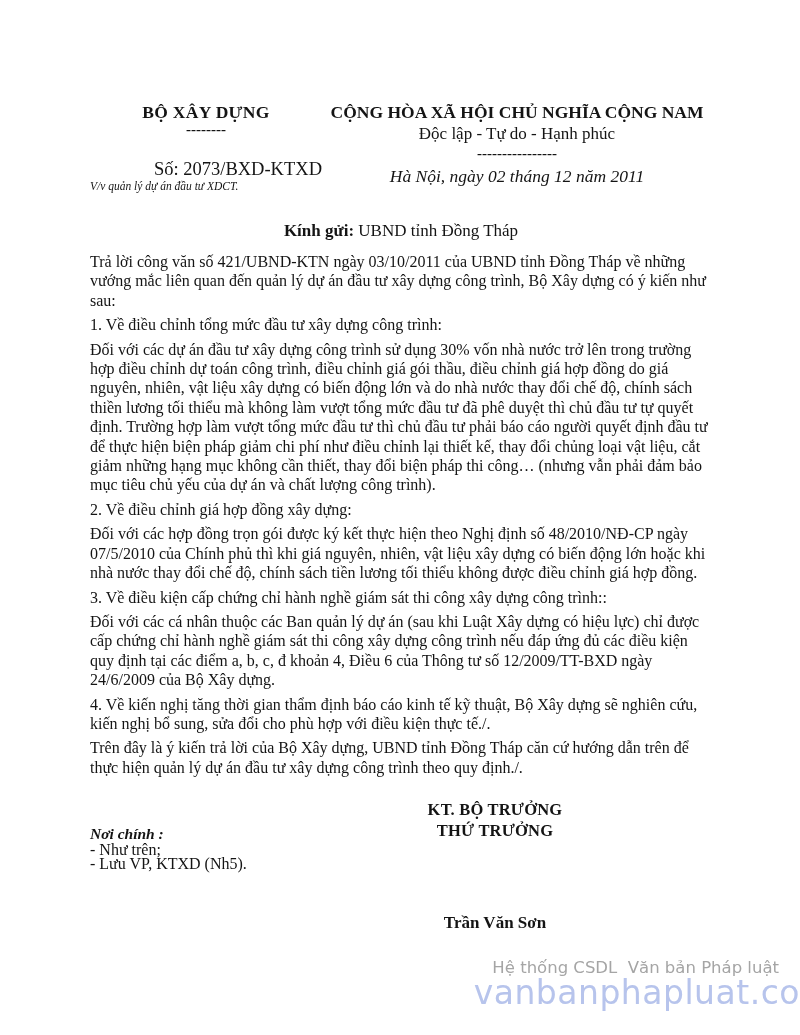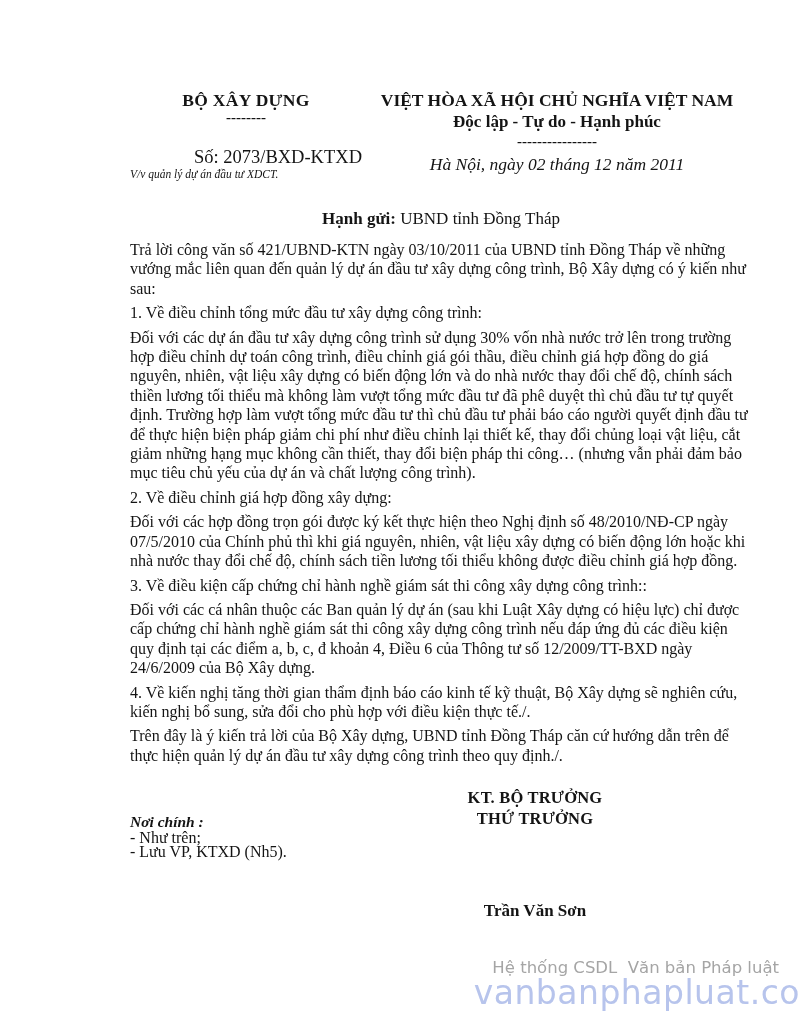--- a/index.html
+++ b/index.html
@@ -11,23 +11,22 @@
     height: 1035px;
     margin: 0 auto;
     background: #ffffff;
     overflow: hidden;
     font-family: "Liberation Serif", "DejaVu Serif", serif;
     color: #141414;
   }
   .doc {
     position: absolute;
     left: 90px;
-    top: 90px;
+    top: 102px;
     width: 622px;
-    margin-left: 40px;
   }
   
   .header-row { display: flex; }
   .header-left { width: 232px; text-align: center; }
   .header-right { width: 390px; text-align: center; }
   .org-name {
     font-weight: bold;
     font-size: 17.5px;
     line-height: 21px;
     letter-spacing: 0.3px;
@@ -46,21 +45,21 @@
     font-style: italic;
     font-size: 11.5px;
     line-height: 13px;
   }
   .motto1 {
     font-weight: bold;
     font-size: 17.5px;
     line-height: 21px;
     white-space: nowrap;
   }
-  .motto2 { font-weight: bold; font-size: 17px; line-height: 22px; text-align: center; }
+  .motto2 { font-weight: normal; font-size: 17px; line-height: 22px; text-align: center; }
   .motto-divider { font-weight: bold; font-size: 15px; line-height: 16px; }
   .place-date {
     margin-top: 5px;
     font-style: italic;
     font-size: 17.5px;
     line-height: 21px;
     white-space: nowrap;
   }
   
   .recipient-line {
@@ -119,29 +118,29 @@
   <div class="doc">
 
     <div class="header-row">
       <div class="header-left">
         <div class="org-name">BỘ XÂY DỰNG</div>
         <div class="org-divider">--------</div>
         <div class="doc-number">Số: 2073/BXD-KTXD</div>
         <div class="doc-subject">V/v quản lý dự án đầu tư XDCT.</div>
       </div>
       <div class="header-right">
-        <div class="motto1">VIỆT HÒA XÃ HỘI CHỦ NGHĨA VIỆT NAM</div>
+        <div class="motto1">CỘNG HÒA XÃ HỘI CHỦ NGHĨA CỘNG NAM</div>
         <div class="motto2">Độc lập - Tự do - Hạnh phúc</div>
         <div class="motto-divider">----------------</div>
         <div class="place-date">Hà Nội, ngày 02 tháng 12 năm 2011</div>
       </div>
     </div>
 
     <div class="recipient-line">
-      <span class="recipient-label">Hạnh gửi:</span>
+      <span class="recipient-label">Kính gửi:</span>
       <span class="recipient-value">UBND tỉnh Đồng Tháp</span>
     </div>
 
     <div class="body-text">
       <p>Trả lời công văn số 421/UBND-KTN ngày 03/10/2011 của UBND tỉnh Đồng Tháp về những vướng mắc liên quan đến quản lý dự án đầu tư xây dựng công trình, Bộ Xây dựng có ý kiến như sau:</p>
       <p>1. Về điều chỉnh tổng mức đầu tư xây dựng công trình:</p>
       <p>Đối với các dự án đầu tư xây dựng công trình sử dụng 30% vốn nhà nước trở lên trong trường hợp điều chỉnh dự toán công trình, điều chỉnh giá gói thầu, điều chỉnh giá hợp đồng do giá nguyên, nhiên, vật liệu xây dựng có biến động lớn và do nhà nước thay đổi chế độ, chính sách thiền lương tối thiểu mà không làm vượt tổng mức đầu tư đã phê duyệt thì chủ đầu tư tự quyết định. Trường hợp làm vượt tổng mức đầu tư thì chủ đầu tư phải báo cáo người quyết định đầu tư để thực hiện biện pháp giảm chi phí như điều chỉnh lại thiết kế, thay đổi chủng loại vật liệu, cắt giảm những hạng mục không cần thiết, thay đổi biện pháp thi công… (nhưng vẫn phải đảm bảo mục tiêu chủ yếu của dự án và chất lượng công trình).</p>
       <p>2. Về điều chỉnh giá hợp đồng xây dựng:</p>
       <p>Đối với các hợp đồng trọn gói được ký kết thực hiện theo Nghị định số 48/2010/NĐ-CP ngày 07/5/2010 của Chính phủ thì khi giá nguyên, nhiên, vật liệu xây dựng có biến động lớn hoặc khi nhà nước thay đổi chế độ, chính sách tiền lương tối thiểu không được điều chỉnh giá hợp đồng.</p>
       <p>3. Về điều kiện cấp chứng chỉ hành nghề giám sát thi công xây dựng công trình::</p>

